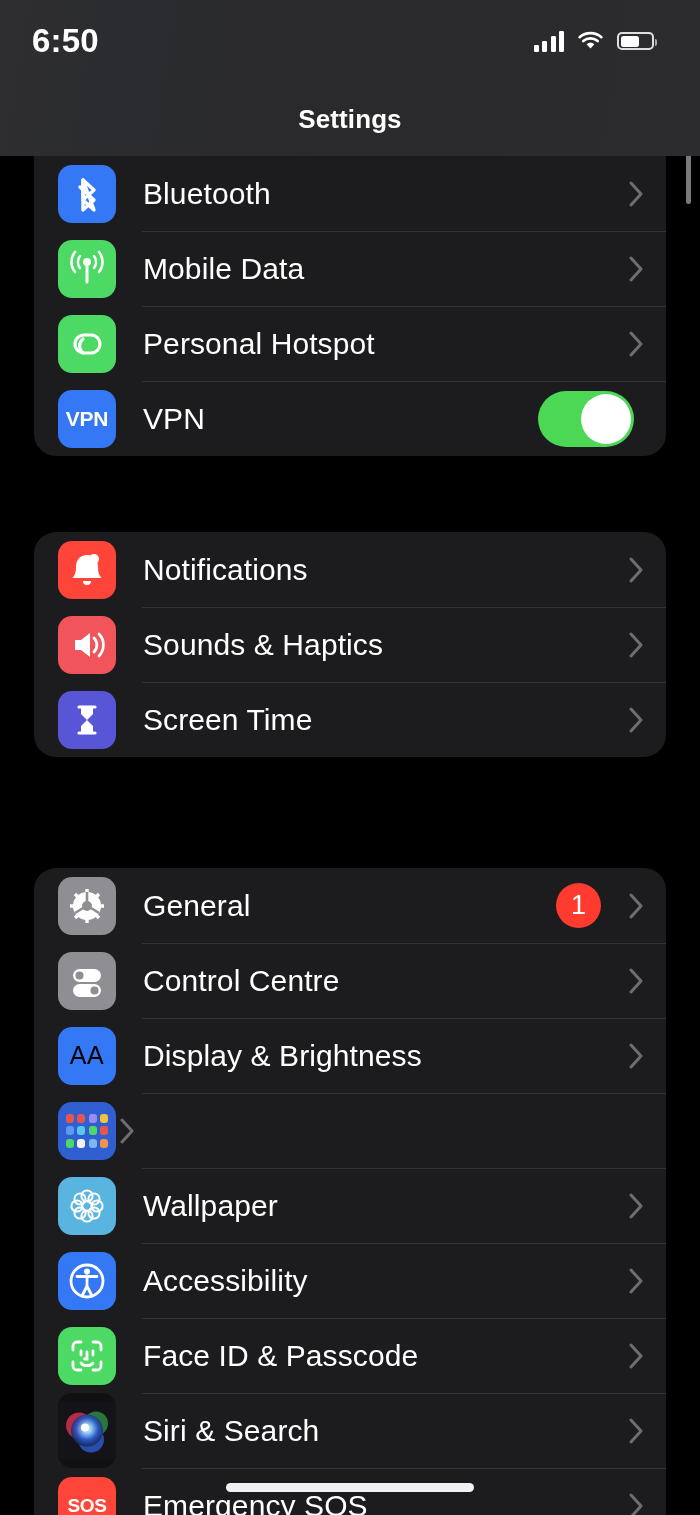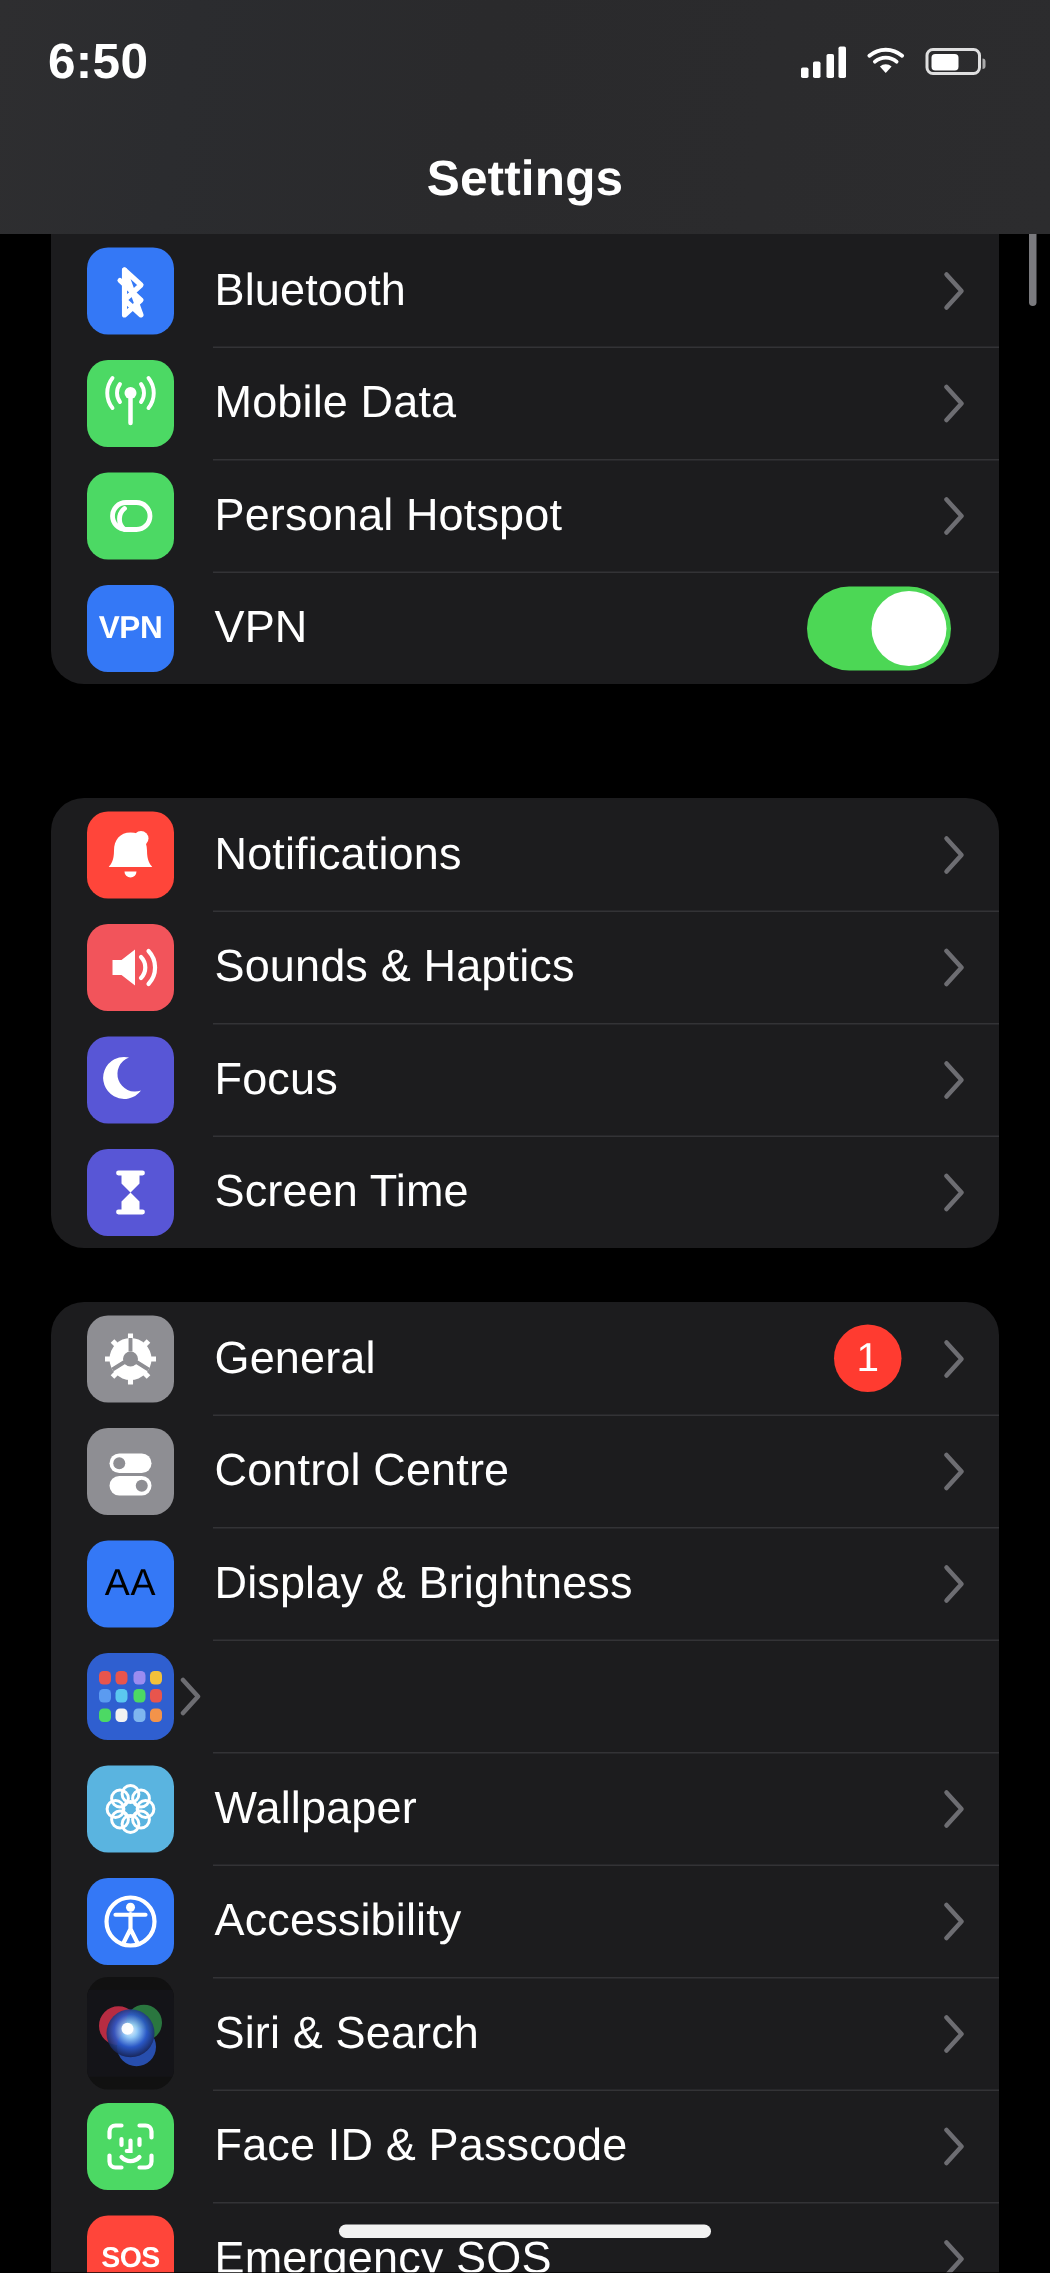--- a/index.html
+++ b/index.html
@@ -30,21 +30,21 @@
   .bars i:nth-child(2){height:11px}
   .bars i:nth-child(3){height:16px}
   .bars i:nth-child(4){height:21px}
   .wifi { width:27px; height:20px; position:relative; }
   .battery { width:37px; height:18px; border:2px solid rgba(255,255,255,.85); border-radius:5px; position:relative; padding:1.5px; }
   .battery .fill { height:100%; width:62%; background:#fff; border-radius:2.5px; }
   .battery:after { content:""; position:absolute; right:-5px; top:5px; width:2.5px; height:7px; background:rgba(255,255,255,.6); border-radius:0 2px 2px 0; }
   .navtitle {
     position:absolute; top:82px; left:0; width:700px; height:74px;
     display:flex; align-items:center; justify-content:center;
-    color:#fff; font-size:33px; font-weight:700; letter-spacing:0.1px;
+    color:#fff; font-size:26px; font-weight:700; letter-spacing:0.1px;
   }
 
   
   .list { position:absolute; top:156px; left:0; width:700px; height:1359px; }
   .group {
     position:absolute; left:34px; width:632px;
     background:#1c1c1e; border-radius:22px; overflow:hidden;
   }
   .group.clipped-top { border-top-left-radius:0; border-top-right-radius:0; }
   .group.clipped-bottom { border-bottom-left-radius:0; border-bottom-right-radius:0; }
@@ -214,33 +214,20 @@
           </svg>
         </div>
         <div class="label">Sounds &amp; Haptics</div>
         <div class="chev">
             <svg viewBox="0 0 15 26" width="15" height="26">
               <path d="M2 2 L12 13 L2 24" stroke="#6d6d72" stroke-width="3" fill="none" stroke-linecap="round" stroke-linejoin="round"></path>
             </svg>
           </div>
       </div>
 
-      <div class="row">
-        <div class="ic" style="background:#5856d6">
-          <svg class="glyph" viewBox="0 0 58 58">
-              <path d="M36 36 a14 14 0 1 1 -8 -22 a11 11 0 0 0 8 22 z" fill="#fff"></path>
-            </svg>
-        </div>
-        <div class="label">Focus</div>
-        <div class="chev">
-            <svg viewBox="0 0 15 26" width="15" height="26">
-              <path d="M2 2 L12 13 L2 24" stroke="#6d6d72" stroke-width="3" fill="none" stroke-linecap="round" stroke-linejoin="round"></path>
-            </svg>
-          </div>
-      </div>
 
       <div class="row">
         <div class="ic" style="background:#5856d6">
           <svg class="glyph" viewBox="0 0 58 58">
             <path d="M21 16 h16 M21 42 h16" stroke="#fff" stroke-width="3.2" stroke-linecap="round"></path>
             <path d="M23 17 v6 l6 6 l-6 6 v6 h12 v-6 l-6 -6 l6 -6 v-6 z" fill="#fff"></path>
           </svg>
         </div>
         <div class="label">Screen Time</div>
         <div class="chev">
@@ -364,20 +351,42 @@
         </div>
         <div class="label">Accessibility</div>
         <div class="chev">
             <svg viewBox="0 0 15 26" width="15" height="26">
               <path d="M2 2 L12 13 L2 24" stroke="#6d6d72" stroke-width="3" fill="none" stroke-linecap="round" stroke-linejoin="round"></path>
             </svg>
           </div>
       </div>
 
       <div class="row">
+        <div class="ic" style="background:#4cd964">
+          <svg class="glyph" viewBox="0 0 58 58">
+            <g stroke="#fff" stroke-width="2.8" fill="none" stroke-linecap="round">
+              <path d="M15 23 v-4 a4 4 0 0 1 4 -4 h4"></path>
+                <path d="M43 23 v-4 a4 4 0 0 0 -4 -4 h-4"></path>
+              <path d="M15 35 v4 a4 4 0 0 0 4 4 h4"></path>
+                <path d="M43 35 v4 a4 4 0 0 1 -4 4 h-4"></path>
+              <path d="M23 24 v4 M35 24 v4"></path>
+              <path d="M29 25 v7 h-2.5"></path>
+              <path d="M23 36 a8 8 0 0 0 12 0"></path>
+            </g>
+          </svg>
+        </div>
+        <div class="label">Face ID &amp; Passcode</div>
+        <div class="chev">
+            <svg viewBox="0 0 15 26" width="15" height="26">
+              <path d="M2 2 L12 13 L2 24" stroke="#6d6d72" stroke-width="3" fill="none" stroke-linecap="round" stroke-linejoin="round"></path>
+            </svg>
+          </div>
+      </div>
+
+      <div class="row">
         <div class="ic siri-orb">
           <svg class="glyph" viewBox="0 0 58 58">
             <defs>
               <radialGradient id="sg" cx="50%" cy="45%" r="62%">
                 <stop offset="0%" stop-color="#ffffff"></stop>
                 <stop offset="22%" stop-color="#9fd8ff"></stop>
                 <stop offset="55%" stop-color="#2a58c8"></stop>
                 <stop offset="100%" stop-color="#10102a"></stop>
               </radialGradient>
             </defs>
@@ -391,42 +400,20 @@
         </div>
         <div class="label">Siri &amp; Search</div>
         <div class="chev">
             <svg viewBox="0 0 15 26" width="15" height="26">
               <path d="M2 2 L12 13 L2 24" stroke="#6d6d72" stroke-width="3" fill="none" stroke-linecap="round" stroke-linejoin="round"></path>
             </svg>
           </div>
       </div>
 
       <div class="row">
-        <div class="ic" style="background:#4cd964">
-          <svg class="glyph" viewBox="0 0 58 58">
-            <g stroke="#fff" stroke-width="2.8" fill="none" stroke-linecap="round">
-              <path d="M15 23 v-4 a4 4 0 0 1 4 -4 h4"></path>
-                <path d="M43 23 v-4 a4 4 0 0 0 -4 -4 h-4"></path>
-              <path d="M15 35 v4 a4 4 0 0 0 4 4 h4"></path>
-                <path d="M43 35 v4 a4 4 0 0 1 -4 4 h-4"></path>
-              <path d="M23 24 v4 M35 24 v4"></path>
-              <path d="M29 25 v7 h-2.5"></path>
-              <path d="M23 36 a8 8 0 0 0 12 0"></path>
-            </g>
-          </svg>
-        </div>
-        <div class="label">Face ID &amp; Passcode</div>
-        <div class="chev">
-            <svg viewBox="0 0 15 26" width="15" height="26">
-              <path d="M2 2 L12 13 L2 24" stroke="#6d6d72" stroke-width="3" fill="none" stroke-linecap="round" stroke-linejoin="round"></path>
-            </svg>
-          </div>
-      </div>
-
-      <div class="row">
         <div class="ic" style="background:#ff453a">
           <span class="sos-text">SOS</span>
         </div>
         <div class="label">Emergency SOS</div>
         <div class="chev">
             <svg viewBox="0 0 15 26" width="15" height="26">
               <path d="M2 2 L12 13 L2 24" stroke="#6d6d72" stroke-width="3" fill="none" stroke-linecap="round" stroke-linejoin="round"></path>
             </svg>
           </div>
       </div>

